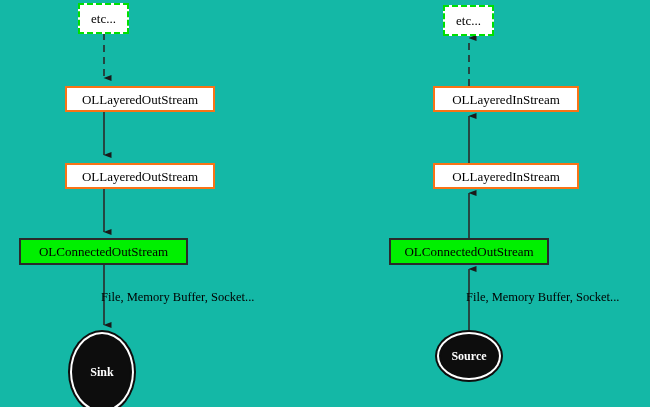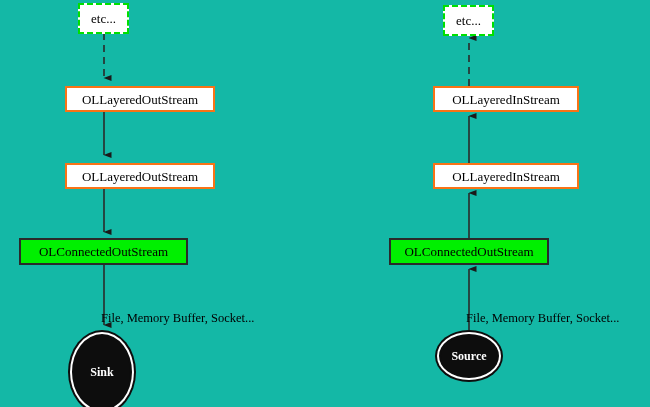--- a/index.html
+++ b/index.html
@@ -56,21 +56,20 @@
     color: #ffffff;
     font-size: 12px;
     font-weight: bold;
   }
   .edge-label {
     position: absolute;
     font-size: 12.5px;
     color: #000000;
     white-space: nowrap;
     line-height: 1;
-    margin-top: 21px;
   }
 </style>
 </head>
 <body>
 
 <div id="canvas">
 
   <svg class="edges" viewBox="0 0 650 407">
     <defs>
       <marker id="arrowDown" markerWidth="10" markerHeight="10" refX="3" refY="7.5" orient="auto" markerUnits="userSpaceOnUse">

